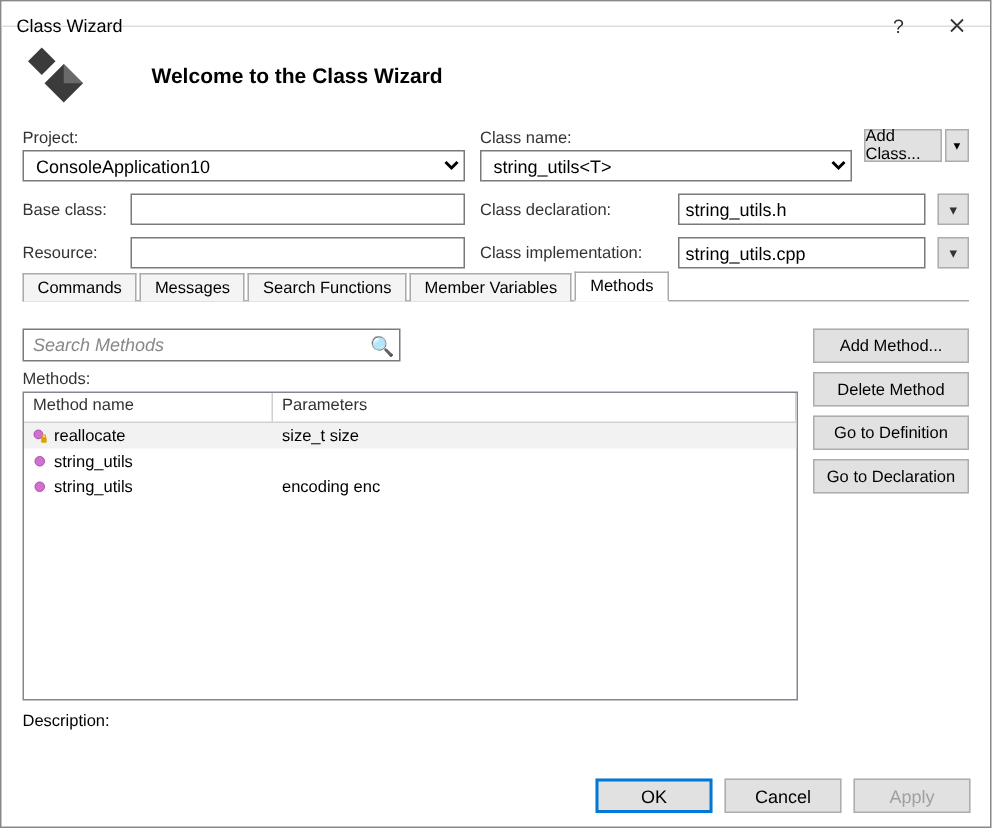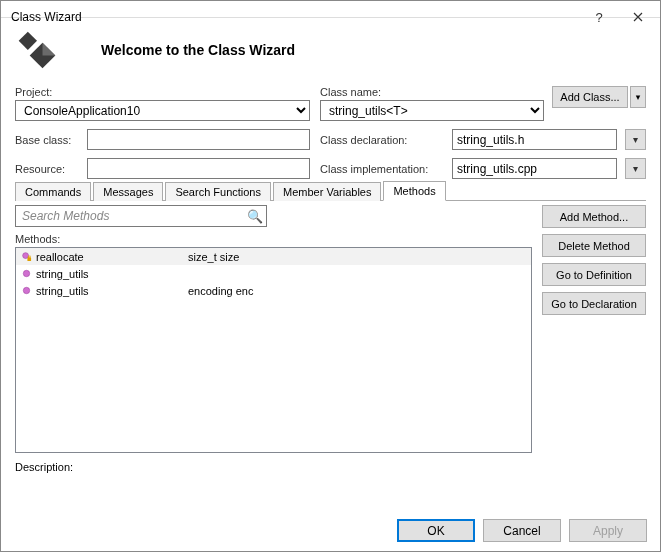--- a/index.html
+++ b/index.html
@@ -55,21 +55,21 @@
   .ibox { height: 21px; border: 1px solid #7a7a7a; display: flex; align-items: center; background: #fff; }
   .ibox input { border: none; outline: none; flex: 1; height: 19px; font: inherit; padding: 0 4px; background: transparent; }
   .drop-btn {
     width: 21px; height: 21px;
     border: 1px solid #adadad; background: #e1e1e1;
     display: flex; align-items: center; justify-content: center;
     font-size: 10px; color: #333; margin-left: 2px;
   }
   .addclass-wrap { display: flex; gap: 2px; }
   .addclass-btn {
-    width: 76px; height: 22px;
+    width: 52px; height: 22px;
     border: 1px solid #adadad; background: #e1e1e1;
     font: inherit; font-size: 11px;
     display: flex; align-items: center; justify-content: center;
   }
   .small-drop {
     width: 16px; height: 22px;
     border: 1px solid #adadad; background: #e1e1e1;
     display: flex; align-items: center; justify-content: center; font-size: 9px;
   }
   .tabs {
@@ -77,21 +77,21 @@
     display: flex; align-items: flex-end;
     height: 22px;
   }
   .tab {
     border: 1px solid #aaa; border-bottom: none;
     padding: 3px 9px; font-size: 11px;
     background: #f4f4f4; margin-right: 2px;
     position: relative; top: 1px;
   }
   .tab.active { background: #fff; border-bottom: 1px solid #fff; }
-  .mid { display: flex; gap: 10px; margin-top: 4px; }
+  .mid { display: flex; gap: 10px; margin-top: 18px; }
   .left { flex: 1; }
   .right { width: 104px; display: flex; flex-direction: column; gap: 6px; }
   .search-wrap {
     width: 252px; height: 22px;
     border: 1px solid #7a7a7a; display: flex; align-items: center;
     background: #fff;
   }
   .search-wrap input {
     flex: 1; border: none; outline: none; font: inherit; font-size: 12px;
     padding: 0 6px; color: #555;
@@ -237,20 +237,24 @@
     </div>
 
   <div class="mid">
     <div class="left">
       <div class="search-wrap">
         <input placeholder="Search Methods" style="">
         <span class="search-icon">🔍</span>
       </div>
       <div class="methods-label">Methods:</div>
       <div class="grid">
+        <div class="grid-head">
+          <div class="col col-name">Method name</div>
+          <div class="col col-params">Parameters</div>
+        </div>
         <div id="gridbody">
             <div class="grid-row sel">
               <div class="c1">
                 <span class="meth-icon">
                   <svg viewBox="0 0 12 12">
                     <circle cx="5" cy="5" r="3.2" fill="#d070d0" stroke="#a040a0" stroke-width="0.6"></circle>
                     <rect x="7" y="7" width="4" height="4" fill="#e0a000" rx="0.5"></rect>
                     <rect x="8" y="5.5" width="2" height="2" fill="none" stroke="#e0a000" stroke-width="0.8"></rect>
                   </svg>
                 </span>

